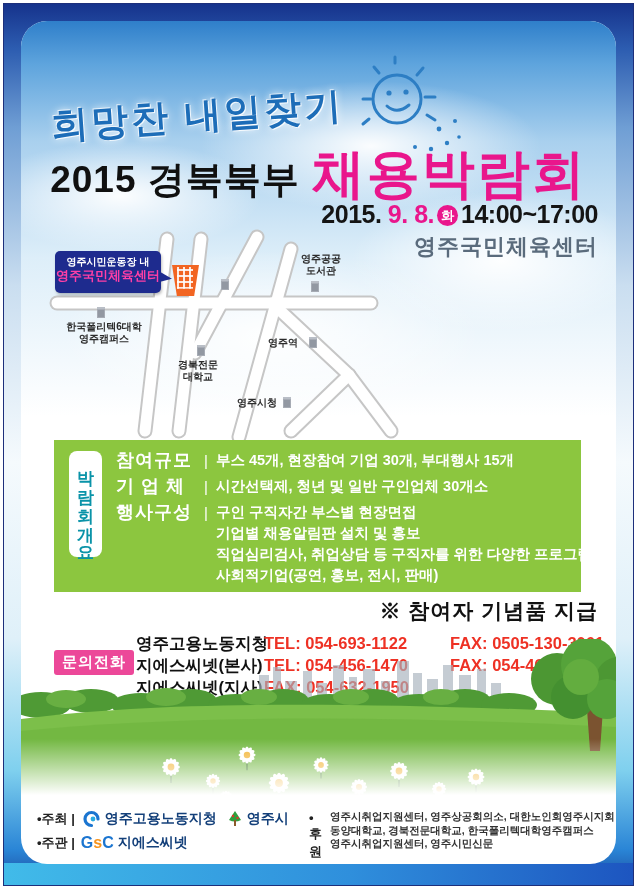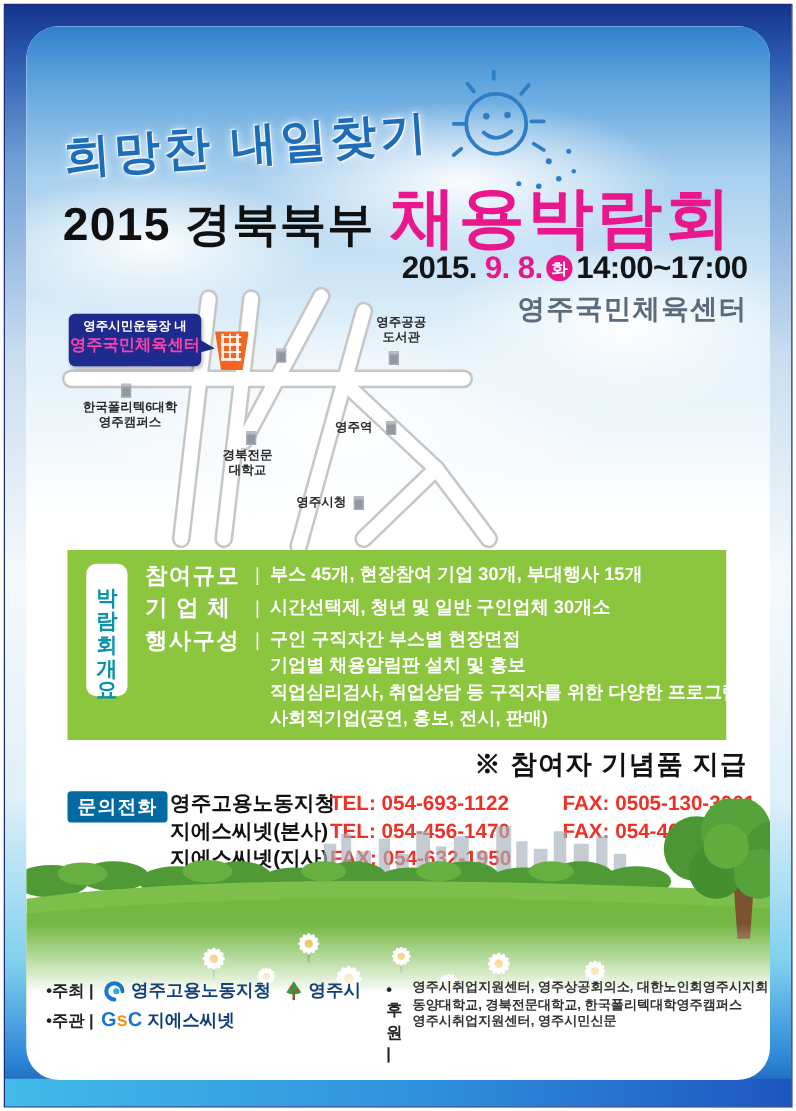--- a/index.html
+++ b/index.html
@@ -70,35 +70,35 @@
   .g-row { display:flex; align-items:flex-start; margin-bottom:5px; }
   .g-label { width:86px; font-size:18px; font-weight:bold; color:#ffffff; letter-spacing:1px; line-height:21px; flex:none; }
   .g-sep { color:#ffffff; font-size:15px; line-height:21px; margin:0 8px 0 2px; flex:none; }
   .g-body { font-size:14.5px; font-weight:bold; color:#ffffff; line-height:21px; }
   .g-body div { white-space:nowrap; }
 
   .gift { position:absolute; right:18px; top:576px; font-size:21px; font-weight:bold; color:#111; letter-spacing:1px; }
 
   
   .contact { position:absolute; left:33px; top:611px; width:560px; }
-  .c-badge { position:absolute; left:0; top:1px; background:#0369a1; color:#fff; font-size:15px;
+  .c-badge { position:absolute; left:0; top:18px; background:#ec4899; color:#fff; font-size:15px;
     font-weight:bold; padding:3px 8px; border-radius:3px; letter-spacing:1px; }
   .c-rows { margin-left:82px; }
   .c-row { display:flex; line-height:22px; white-space:nowrap; }
   .c-org { width:128px; font-size:16.5px; font-weight:bold; color:#111; flex:none; }
   .c-tel { width:186px; font-size:16.5px; font-weight:bold; color:#ee3124; flex:none; }
   .c-fax { font-size:16.5px; font-weight:bold; color:#ee3124; }
 
   
   .meadow { position:absolute; left:0; top:618px; width:595px; height:175px; }
   .meadow-fade { position:absolute; left:0; top:718px; width:595px; height:80px;
     background:linear-gradient(180deg, rgba(255,255,255,0) 0%, #ffffff 70%); }
 
   
-  .footer { position:absolute; left:0; top:757px; width:500px; height:60px; font-size:13px; }
+  .footer { position:absolute; left:0; top:783px; width:500px; height:60px; font-size:13px; }
   .f-row { position:absolute; white-space:nowrap; display:flex; align-items:center; }
   .f-label { font-size:13px; font-weight:bold; color:#222; }
   .f-org { font-size:14px; font-weight:bold; color:#14407a; margin-left:4px; }
   .sponsor { position:absolute; left:288px; top:6px; display:flex; }
   .sponsor-lines { margin-left:8px; font-size:10.5px; font-weight:bold; color:#333; line-height:13.5px; white-space:nowrap; }
   .gsc { font-size:16px; font-weight:bold; margin-left:6px; letter-spacing:0; }
   .gsc .gB { color:#1b75d0; } .gsc .gO { color:#f7941d; } .gsc .gC { color:#1b75d0; }
 </style>
 </head>
 <body>

